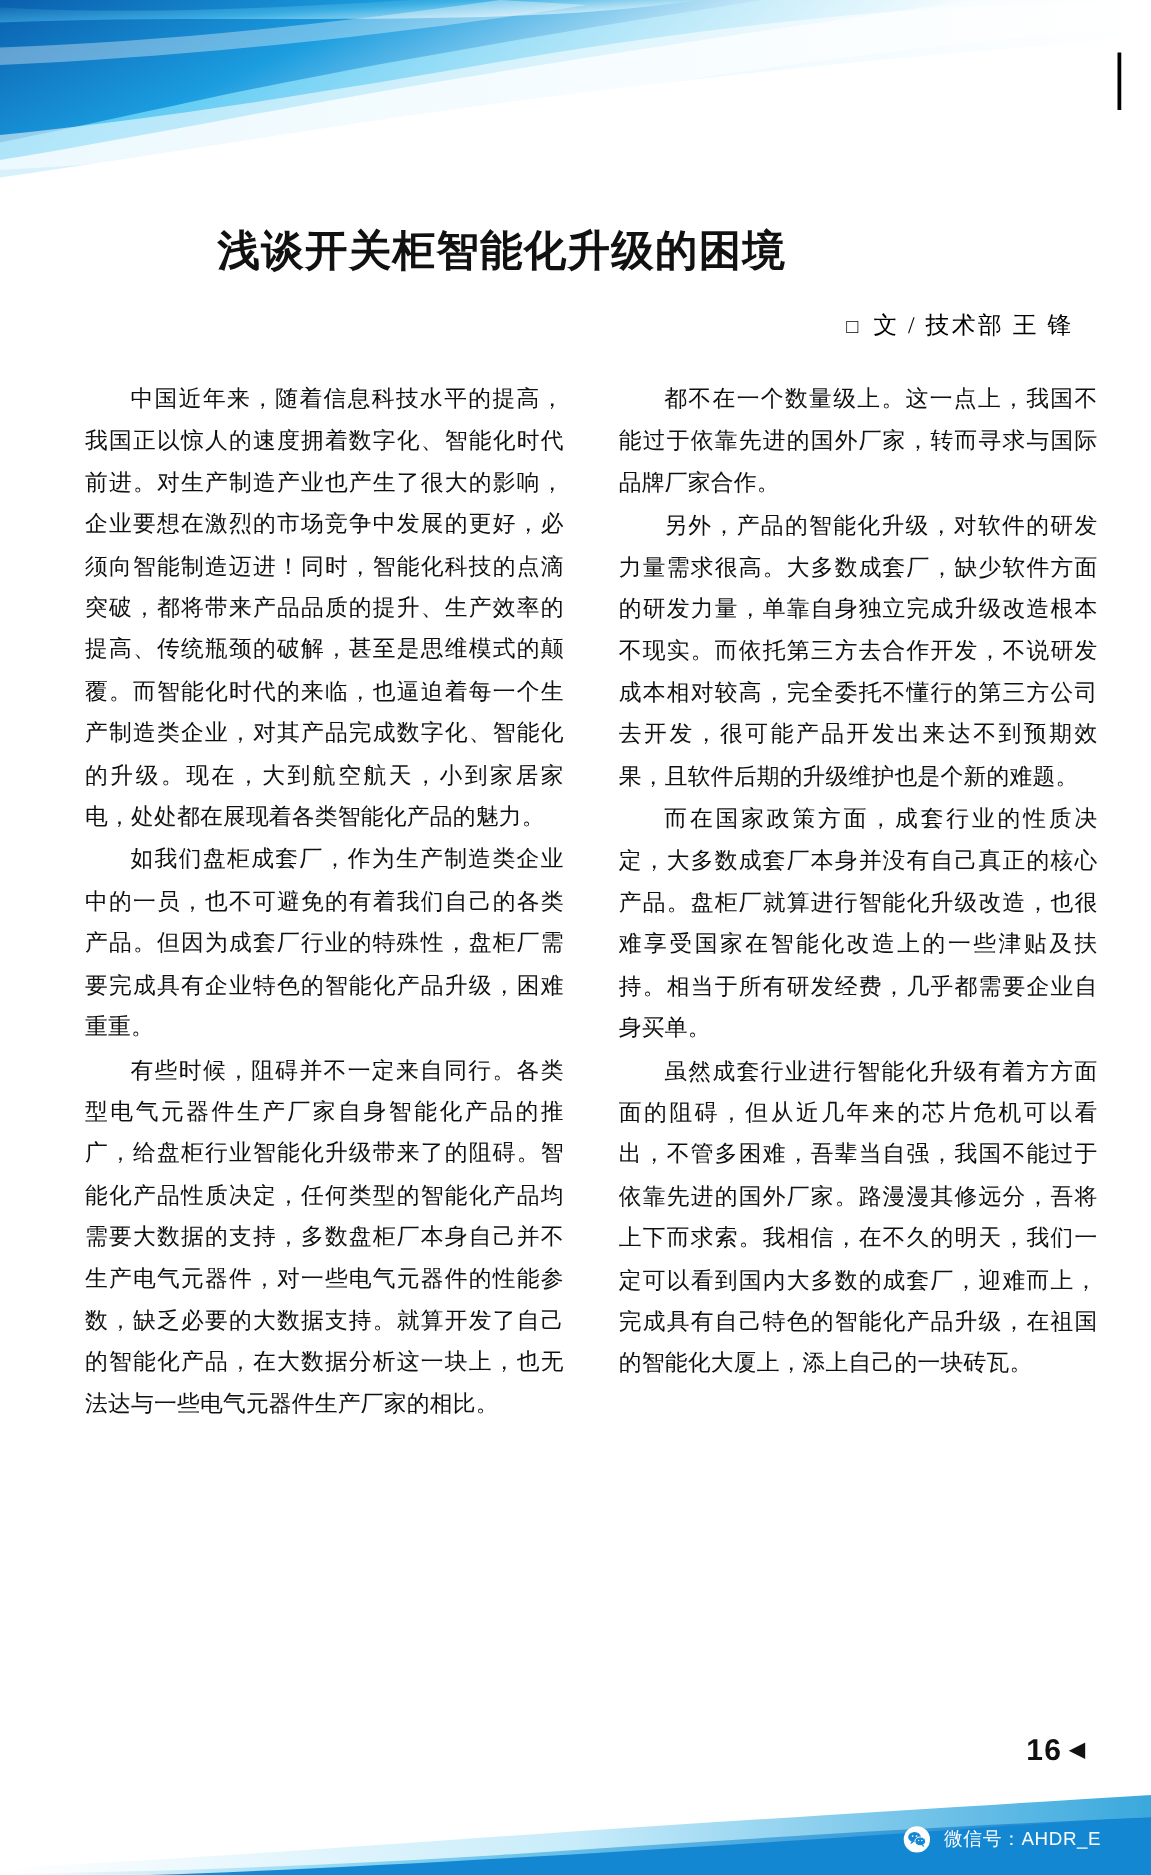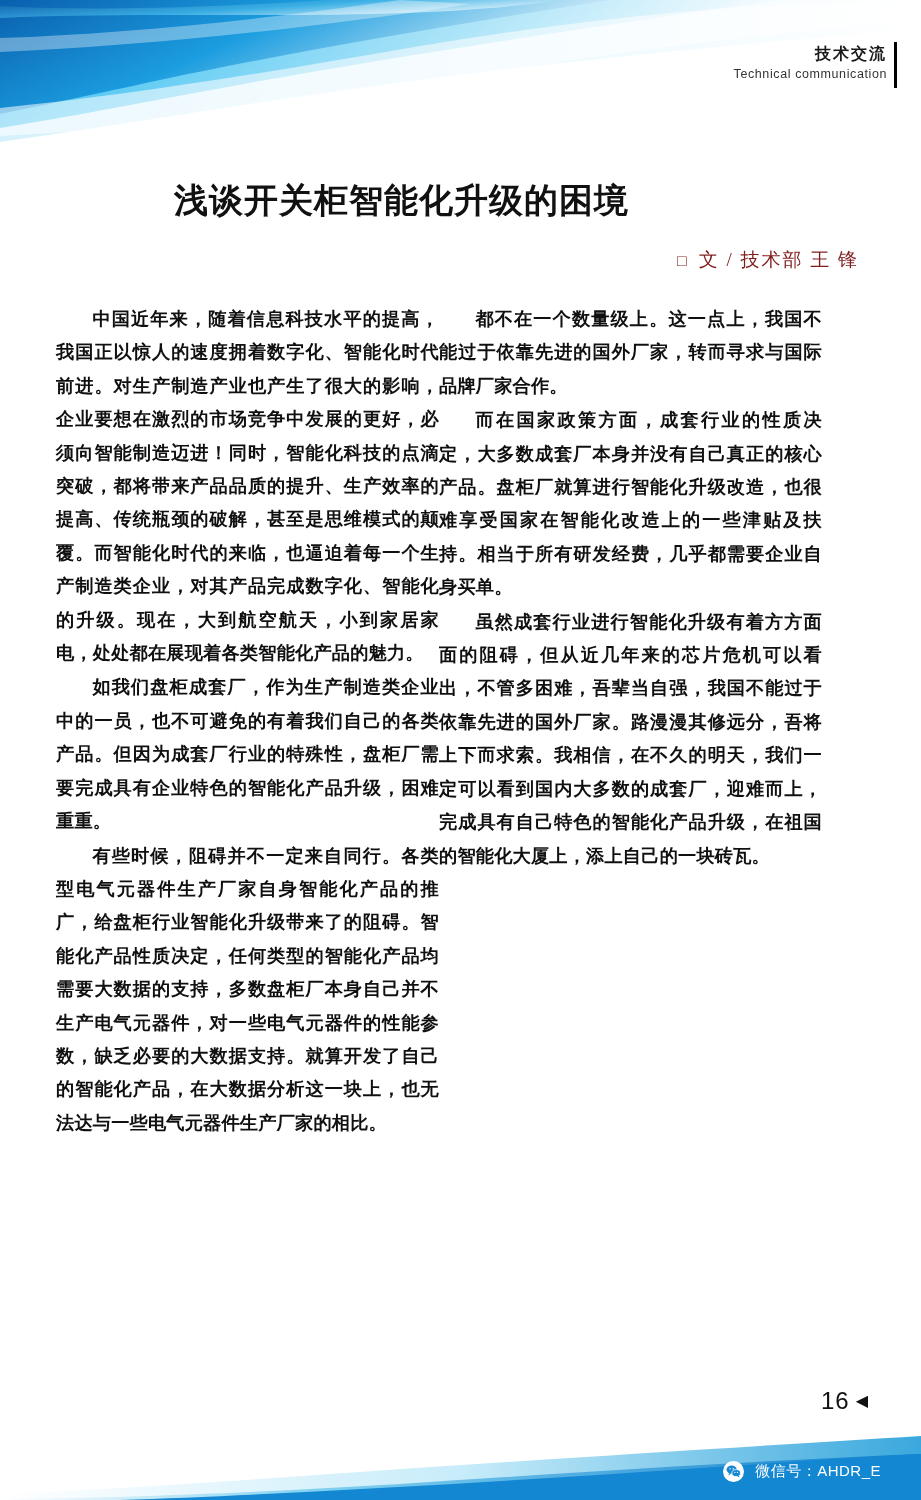--- a/index.html
+++ b/index.html
@@ -77,37 +77,37 @@
     font-size: 34px;
     letter-spacing: 1px;
     color: #111111;
   }
   .byline {
     position: absolute;
     top: 247px;
     right: 62px;
     font-family: "Liberation Serif", serif;
     font-size: 19px;
-    color: #7f1d1d;
+    color: #000000;
     letter-spacing: 2px;
   }
   .byline .sq {
     font-size: 16px;
     margin-right: 10px;
   }
 
   
   .columns {
     position: absolute;
     top: 303px;
-    left: 56px;
+    left: 68px;
     width: 810px;
     height: 1075px;
     display: flex;
-    font-weight: bold;
+    gap: 44px;
   }
   .col {
     width: 383px;
   }
   .col p {
     margin: 0 0 1px 0;
     text-indent: 2em;
     font-family: "Liberation Serif", "DejaVu Serif", serif;
     font-size: 18.2px;
     line-height: 33.4px;
@@ -116,21 +116,21 @@
     text-justify: inter-ideograph;
     letter-spacing: 0.2px;
   }
 
   
   .page-number {
     position: absolute;
     right: 52px;
     bottom: 85px;
     font-family: "Liberation Sans", sans-serif;
-    font-weight: normal;
+    font-weight: bold;
     font-size: 24px;
     color: #111111;
     letter-spacing: 1px;
   }
   .page-number .arrow {
     display: inline-block;
     margin-left: 6px;
     font-size: 16px;
     vertical-align: 3px;
   }
@@ -204,38 +204,35 @@
       <path d="M0,0 L921,0 L921,30 C700,46 470,70 250,104 C160,118 70,132 0,142 Z" fill="url(#g4)"></path>
       <path d="M0,0 L780,0 C600,26 380,58 200,92 C120,107 50,120 0,128 Z" fill="url(#g2)"></path>
       <path d="M0,0 L610,0 C470,22 300,50 160,80 C95,94 40,106 0,114 Z" fill="url(#g1)"></path>
       <path d="M0,18 C180,10 400,24 560,0 L330,0 C230,6 110,12 0,6 Z" fill="url(#g3)" opacity="0.85"></path>
       <path d="M0,108 C120,96 260,74 420,46 C540,26 660,12 760,6 L921,0 L921,22 C740,34 540,62 360,96 C250,116 120,130 0,136 Z" fill="#ffffff" opacity="0.55"></path>
       <path d="M0,52 C140,46 300,30 470,4 L400,0 C260,20 120,34 0,38 Z" fill="#ffffff" opacity="0.35"></path>
     </svg>
   </div>
 
   <div class="header-rule"></div>
-  <div class="header-label">
-    <div class="cn">技术交流</div>
-    <div class="en">Technical communication</div>
-  </div>
 
   <div class="title">浅谈开关柜智能化升级的困境</div>
   <div class="byline">
     <span class="sq">□</span><span>文 / 技术部  王  锋</span>
   </div>
 
   <div class="columns">
     <div class="col">
       <p>中国近年来，随着信息科技水平的提高，我国正以惊人的速度拥着数字化、智能化时代前进。对生产制造产业也产生了很大的影响，企业要想在激烈的市场竞争中发展的更好，必须向智能制造迈进！同时，智能化科技的点滴突破，都将带来产品品质的提升、生产效率的提高、传统瓶颈的破解，甚至是思维模式的颠覆。而智能化时代的来临，也逼迫着每一个生产制造类企业，对其产品完成数字化、智能化的升级。现在，大到航空航天，小到家居家电，处处都在展现着各类智能化产品的魅力。</p>
       <p>如我们盘柜成套厂，作为生产制造类企业中的一员，也不可避免的有着我们自己的各类产品。但因为成套厂行业的特殊性，盘柜厂需要完成具有企业特色的智能化产品升级，困难重重。</p>
       <p>有些时候，阻碍并不一定来自同行。各类型电气元器件生产厂家自身智能化产品的推广，给盘柜行业智能化升级带来了的阻碍。智能化产品性质决定，任何类型的智能化产品均需要大数据的支持，多数盘柜厂本身自己并不生产电气元器件，对一些电气元器件的性能参数，缺乏必要的大数据支持。就算开发了自己的智能化产品，在大数据分析这一块上，也无法达与一些电气元器件生产厂家的相比。</p>
     </div>
     <div class="col">
       <p>都不在一个数量级上。这一点上，我国不能过于依靠先进的国外厂家，转而寻求与国际品牌厂家合作。</p>
+      <p>另外，产品的智能化升级，对软件的研发力量需求很高。大多数成套厂，缺少软件方面的研发力量，单靠自身独立完成升级改造根本不现实。而依托第三方去合作开发，不说研发成本相对较高，完全委托不懂行的第三方公司去开发，很可能产品开发出来达不到预期效果，且软件后期的升级维护也是个新的难题。</p>
       <p>而在国家政策方面，成套行业的性质决定，大多数成套厂本身并没有自己真正的核心产品。盘柜厂就算进行智能化升级改造，也很难享受国家在智能化改造上的一些津贴及扶持。相当于所有研发经费，几乎都需要企业自身买单。</p>
       <p>虽然成套行业进行智能化升级有着方方面面的阻碍，但从近几年来的芯片危机可以看出，不管多困难，吾辈当自强，我国不能过于依靠先进的国外厂家。路漫漫其修远分，吾将上下而求索。我相信，在不久的明天，我们一定可以看到国内大多数的成套厂，迎难而上，完成具有自己特色的智能化产品升级，在祖国的智能化大厦上，添上自己的一块砖瓦。</p>
     </div>
   </div>
 
   <div class="page-number">
     <span>16</span><span class="arrow">◀</span>
   </div>
 
   <div class="footer">

